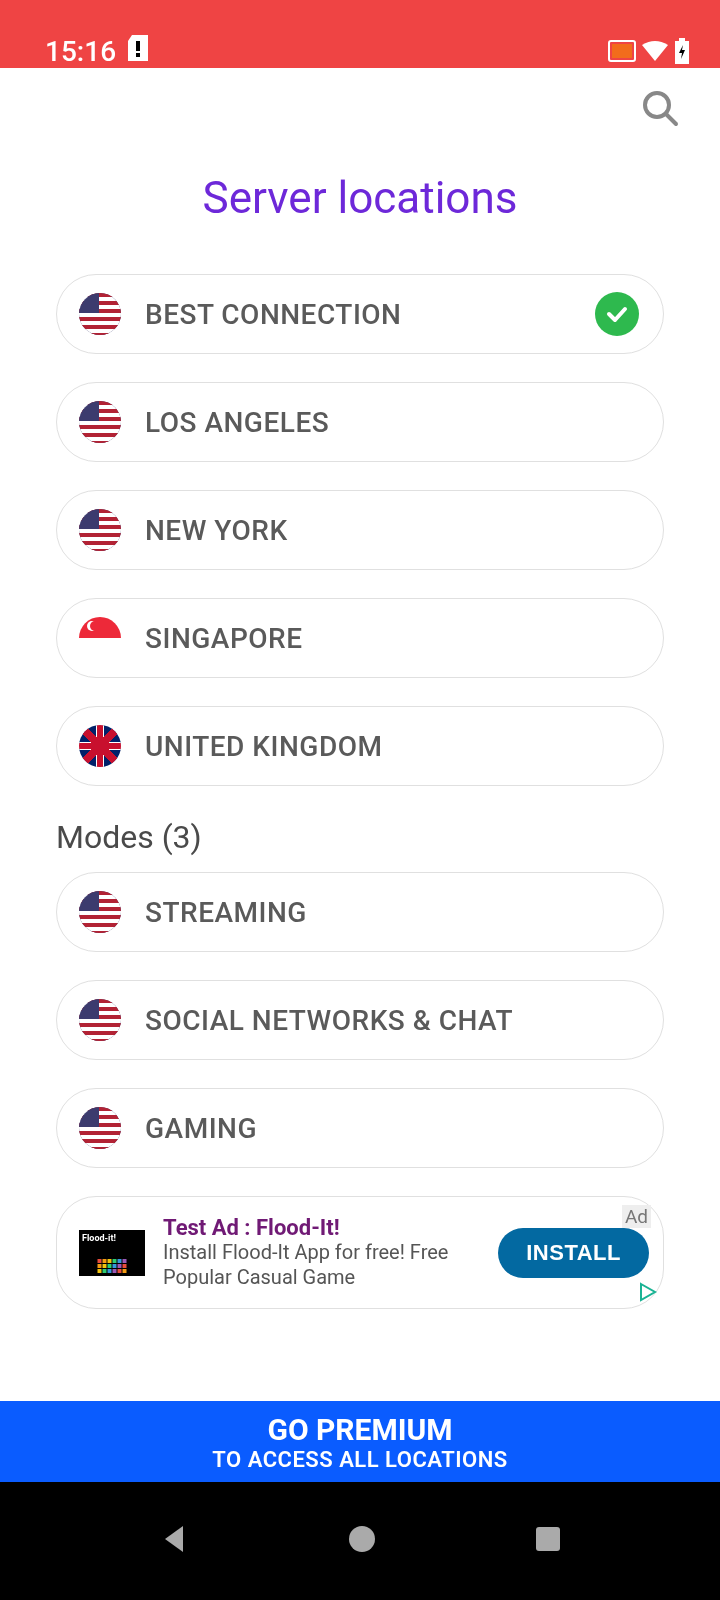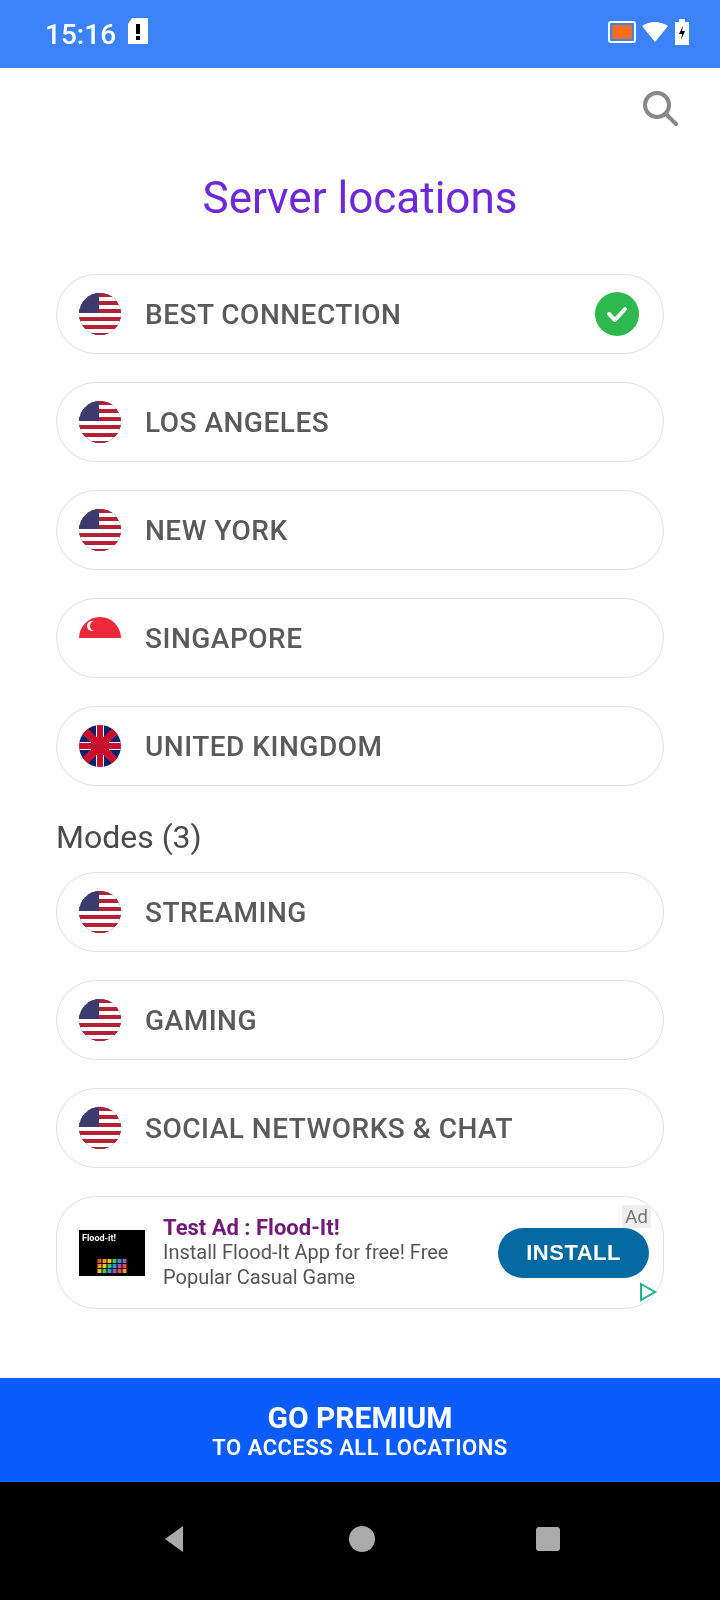--- a/index.html
+++ b/index.html
@@ -6,24 +6,24 @@
   body {
     width: 720px;
     height: 1600px;
     font-family: -apple-system, BlinkMacSystemFont, 'Segoe UI', Roboto, sans-serif;
     background: #000;
     overflow: hidden;
     position: relative;
   }
   .status-bar {
     height: 68px;
-    background: #3b82f6;
+    background: #ef4444;
     display: flex;
     justify-content: space-between;
-    align-items: center;
+    align-items: flex-end;
     padding: 0 30px 0 45px;
     color: #fff;
   }
   .status-left {
     display: flex;
     align-items: center;
     gap: 12px;
     font-size: 28px;
     font-weight: 500;
   }
@@ -170,21 +170,21 @@
     border: none;
     flex-shrink: 0;
     letter-spacing: 0.5px;
   }
   .premium-banner {
     position: absolute;
     bottom: 0;
     left: 0;
     right: 0;
     background: #0a5cff;
-    height: 104px;
+    height: 81px;
     display: flex;
     flex-direction: column;
     align-items: center;
     justify-content: center;
     color: #fff;
   }
   .premium-title {
     font-size: 30px;
     font-weight: 700;
   }
@@ -357,26 +357,26 @@
   <div class="section-label">Modes (3)</div>
 
   <div class="list">
     <div class="server-card">
       <div class="flag flag-us"></div>
       <span class="server-label">STREAMING</span>
     </div>
 
     <div class="server-card">
       <div class="flag flag-us"></div>
+      <span class="server-label">SOCIAL NETWORKS &amp; CHAT</span>
+    </div>
+
+    <div class="server-card">
+      <div class="flag flag-us"></div>
       <span class="server-label">GAMING</span>
-    </div>
-
-    <div class="server-card">
-      <div class="flag flag-us"></div>
-      <span class="server-label">SOCIAL NETWORKS &amp; CHAT</span>
     </div>
   </div>
 
   <div class="ad-card">
     <span class="ad-tag">Ad</span>
     <div class="ad-icon">
       <span class="ad-icon-label">Flood-it!</span>
       <div class="ad-grid">
         <span style="background:#e74c3c"></span>
           <span style="background:#f39c12"></span>

